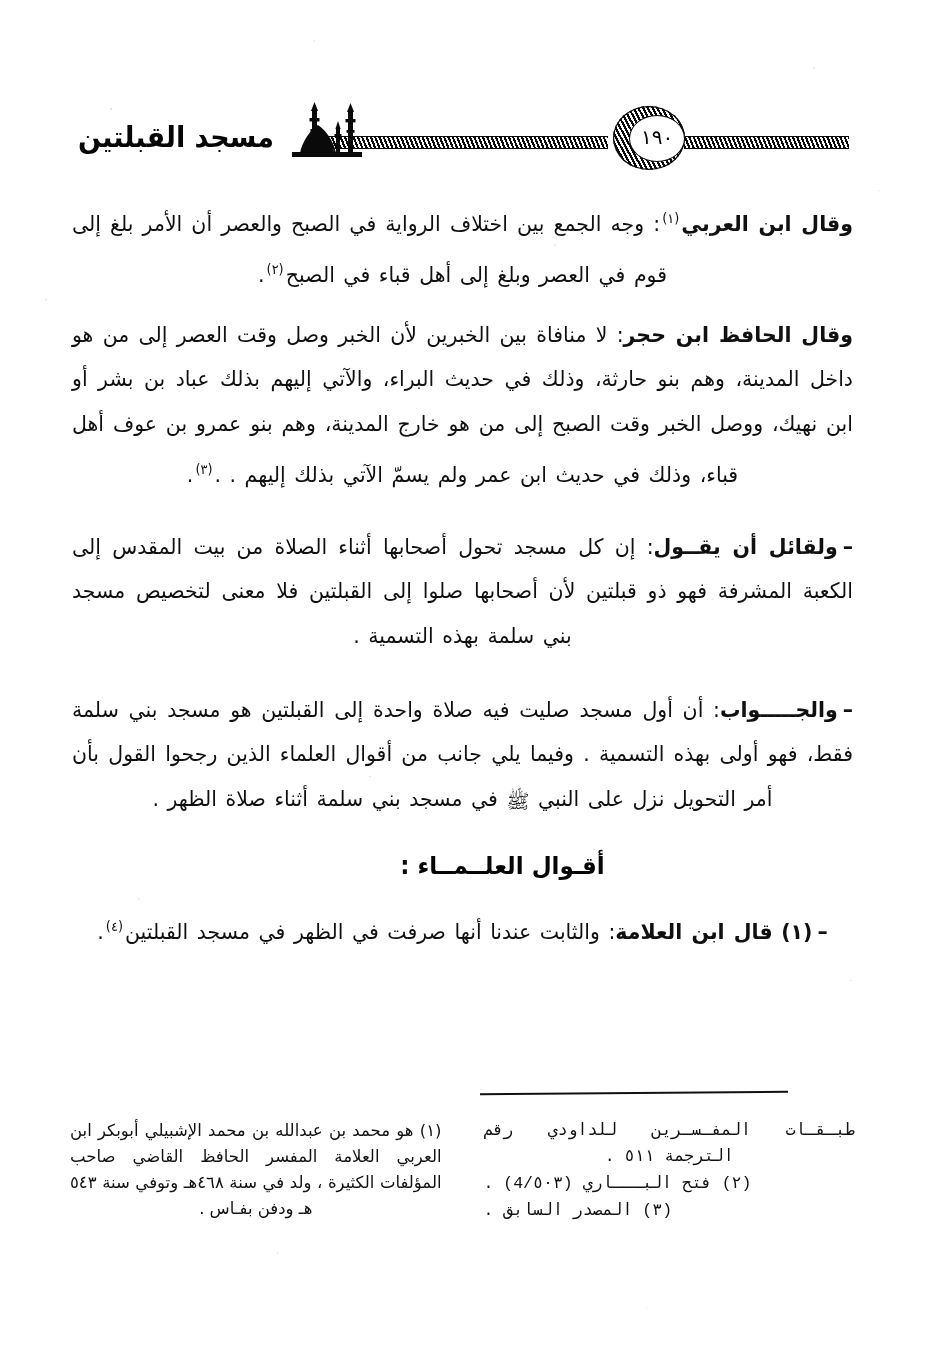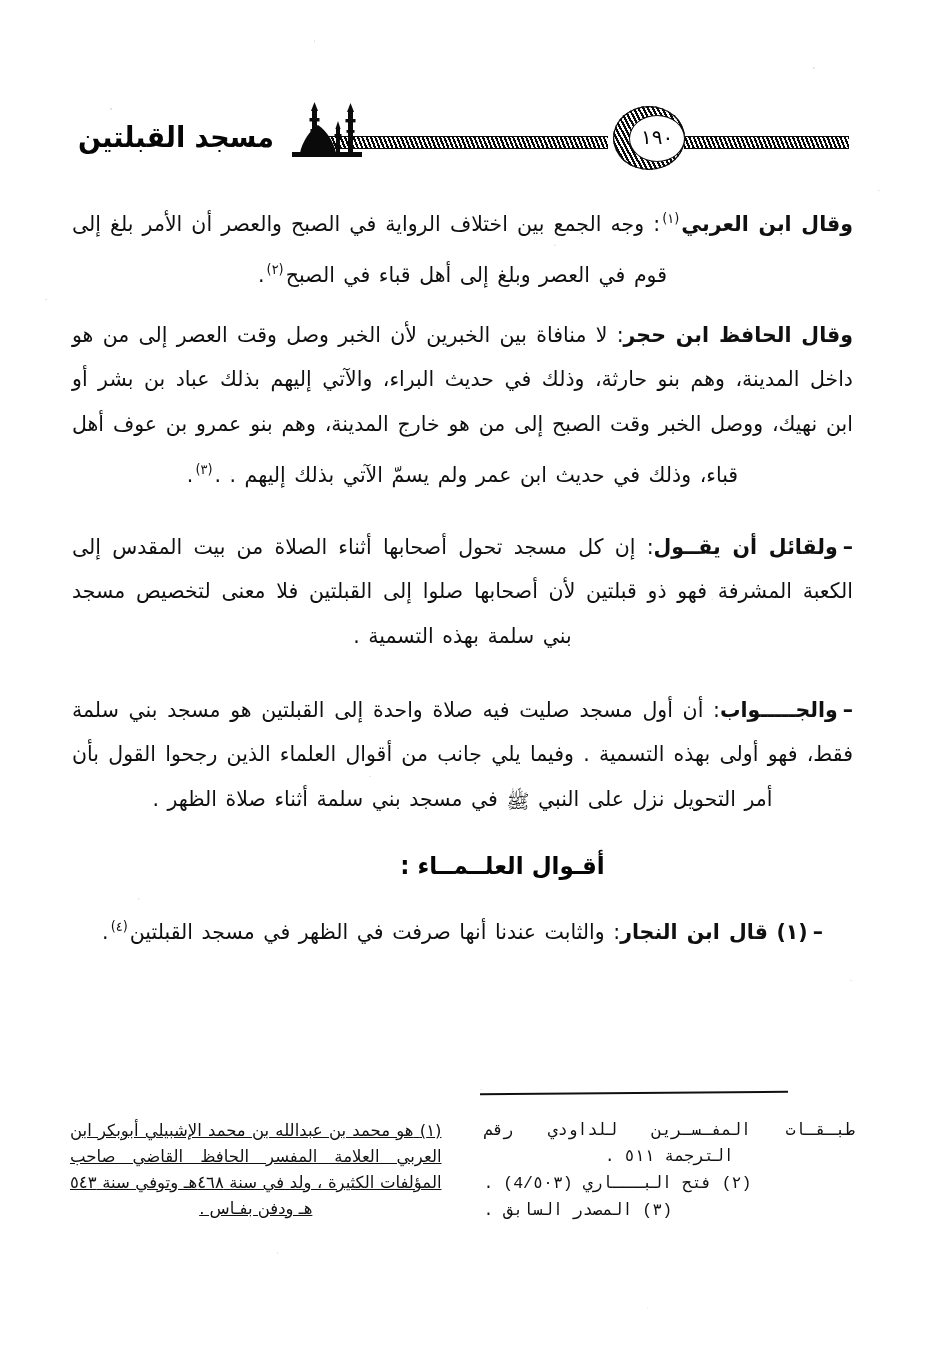--- a/index.html
+++ b/index.html
@@ -168,21 +168,20 @@
     gap:36px;
     font-size:16.5px;
     line-height:26px;
     color:#111;
   }
   .fn-col{flex:1 1 0;}
   .fn-col.right{
     text-align:justify;
     text-align-last:center;
     padding-inline-start:6px;
-    text-decoration:underline;
   }
   .fn-col.left{text-align:left;}
   .fn-item{margin:0 0 1px 0;}
   .fn-col.left .fn-item{text-align:left;direction:rtl;font-family:Liberation Mono, monospace;}
   .fn-col.left .fn-item.first{
     text-align:justify;
     text-align-last:center;
   }
 </style>
 </head>
@@ -251,21 +250,21 @@
     <p class="para">
       <span class="dash">–</span><b class="lead stretch">والجـــــواب</b><span>: أن أول مسجد صليت فيه صلاة واحدة إلى القبلتين هو مسجد بني سلمة فقط، فهو أولى بهذه التسمية . وفيما يلي جانب من أقوال العلماء الذين رجحوا القول بأن أمر التحويل نزل على النبي</span>
       <span class="salla">ﷺ</span>
       <span>في مسجد بني سلمة أثناء صلاة الظهر .</span>
     </p>
 
     <h2 class="section-head">أقـوال العلــمــاء :</h2>
 
     <p class="para">
       <span class="dash">–</span><b class="lead">(١)</b>
-      <b class="lead">قال ابن النجار</b><span>: والثابت عندنا أنها صرفت في الظهر في مسجد القبلتين</span><span class="sup">(٤)</span><span>.</span>
+      <b class="lead">قال ابن العلامة</b><span>: والثابت عندنا أنها صرفت في الظهر في مسجد القبلتين</span><span class="sup">(٤)</span><span>.</span>
     </p>
 
   </div>
 
   <div class="fn-rule"></div>
 
   <div class="footnotes">
 
     <div class="fn-col right">
       <p class="fn-item">

